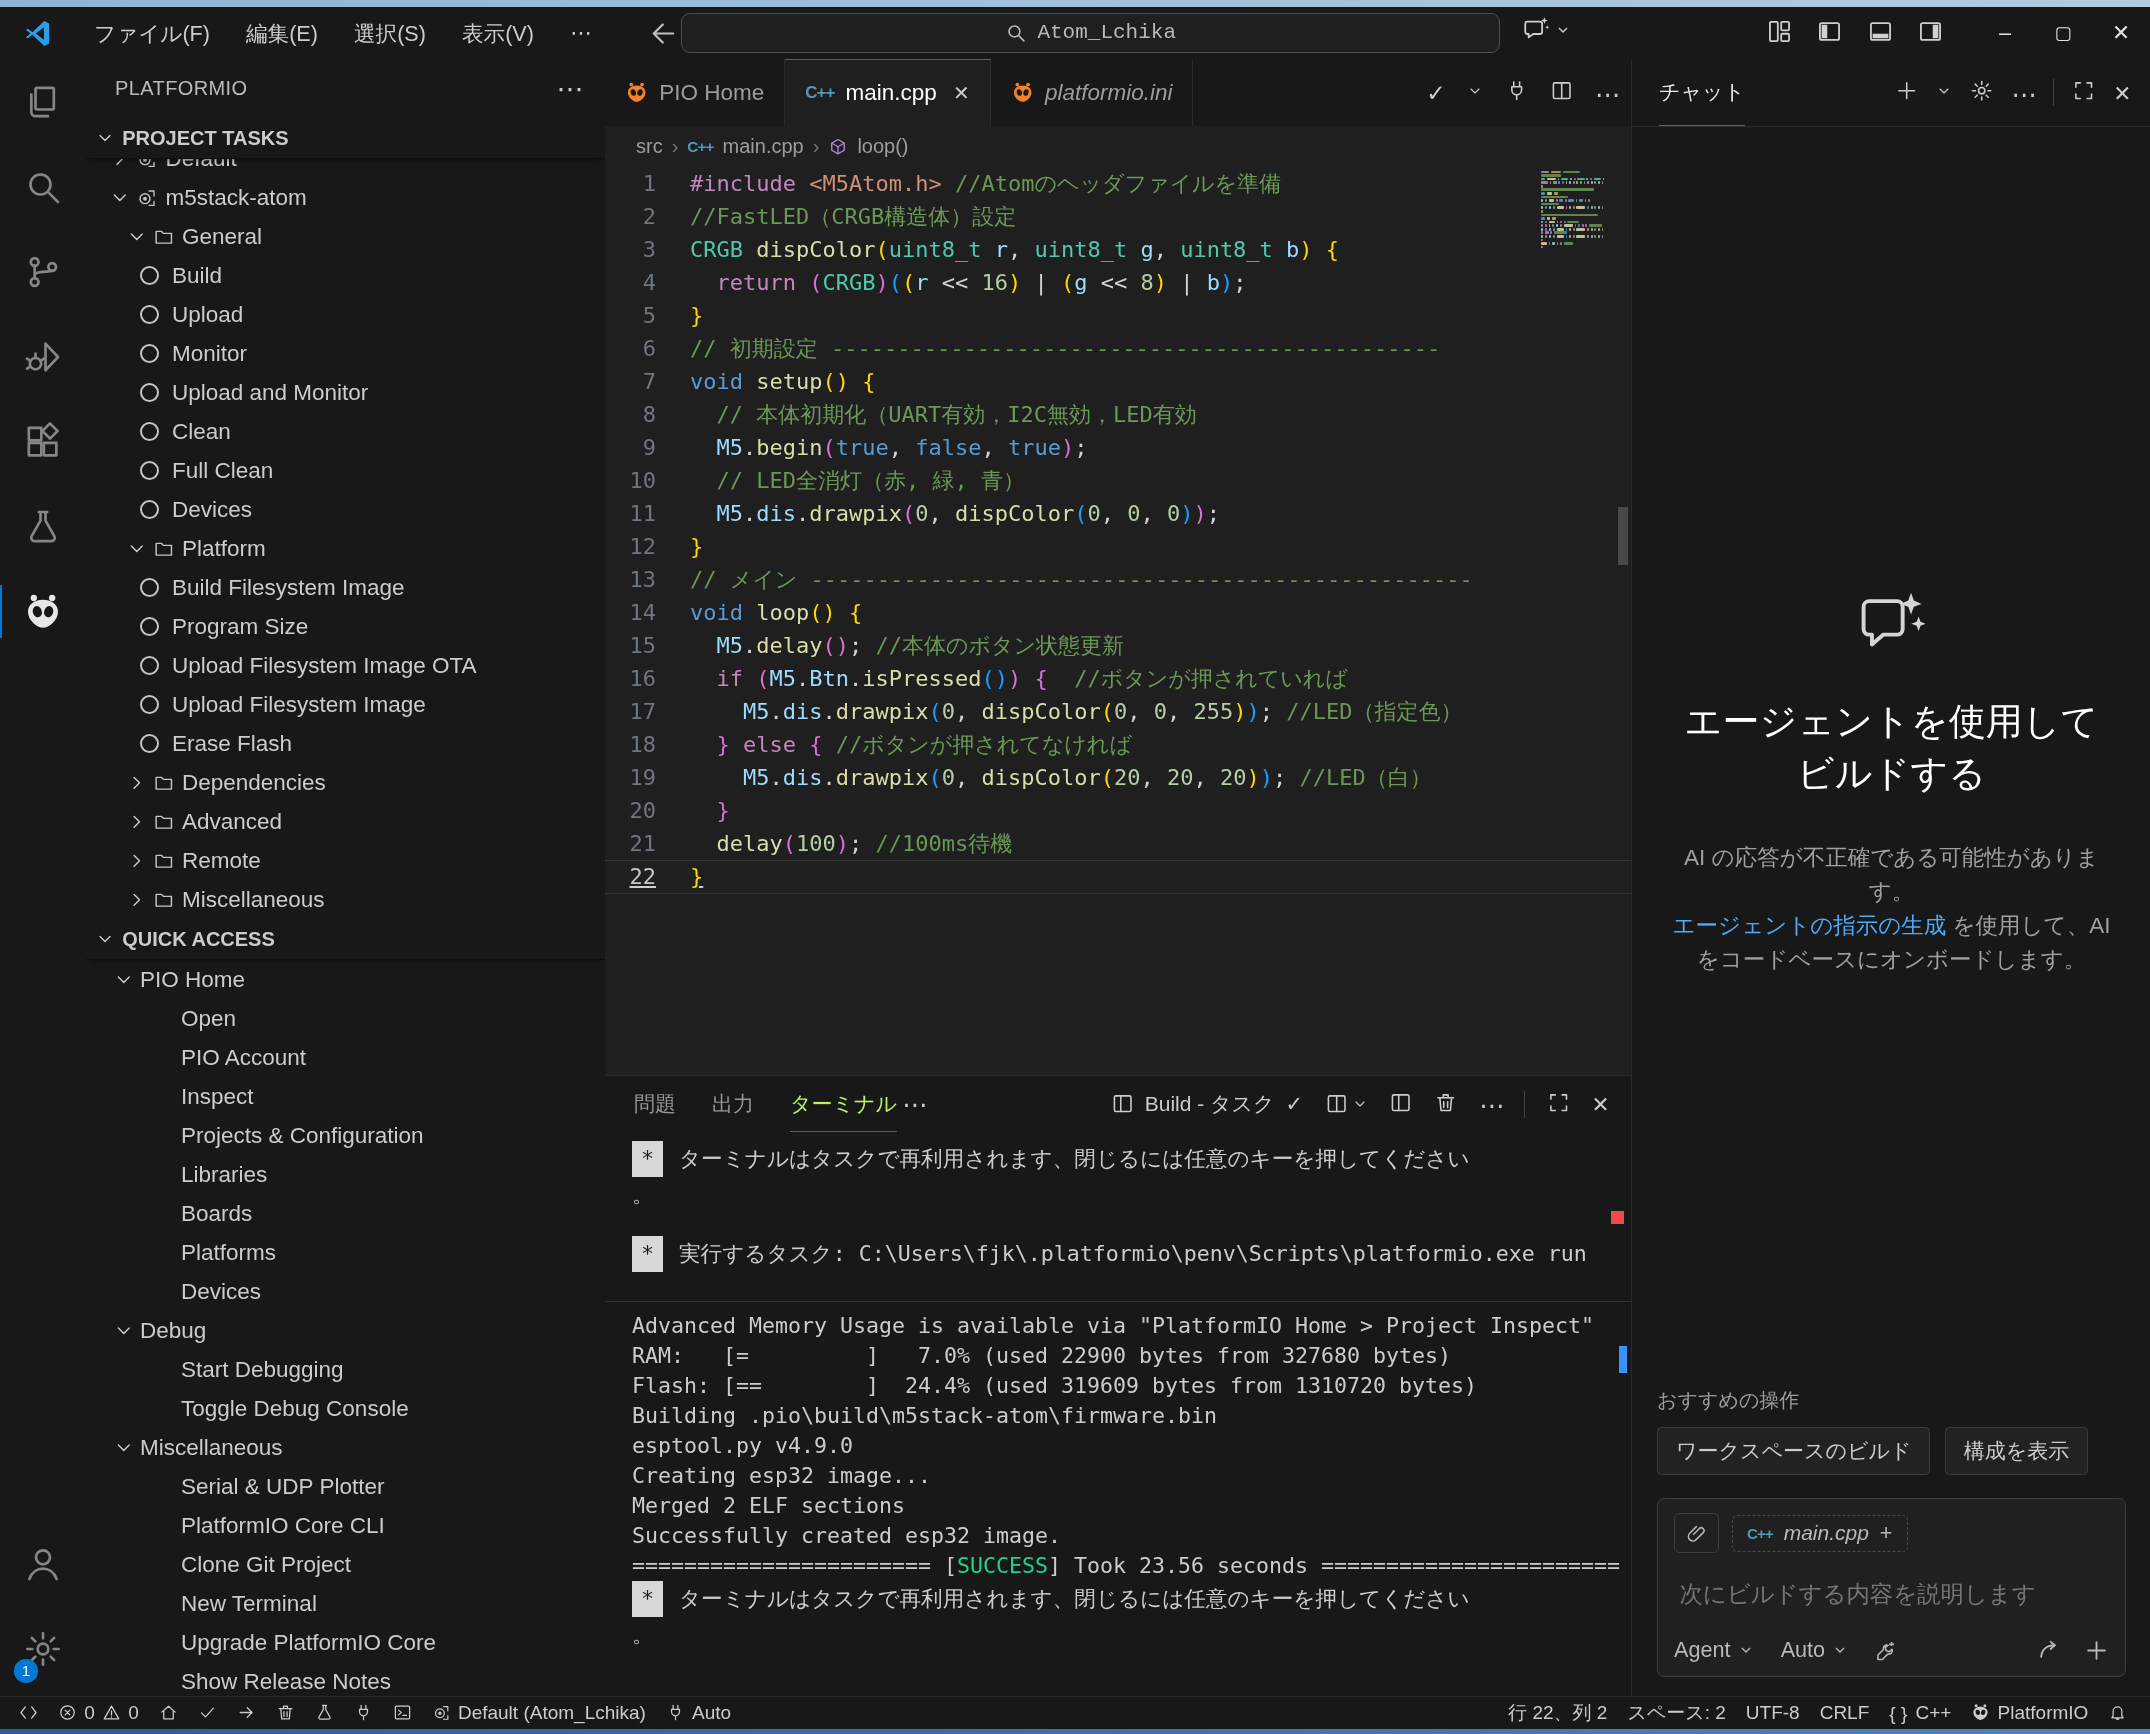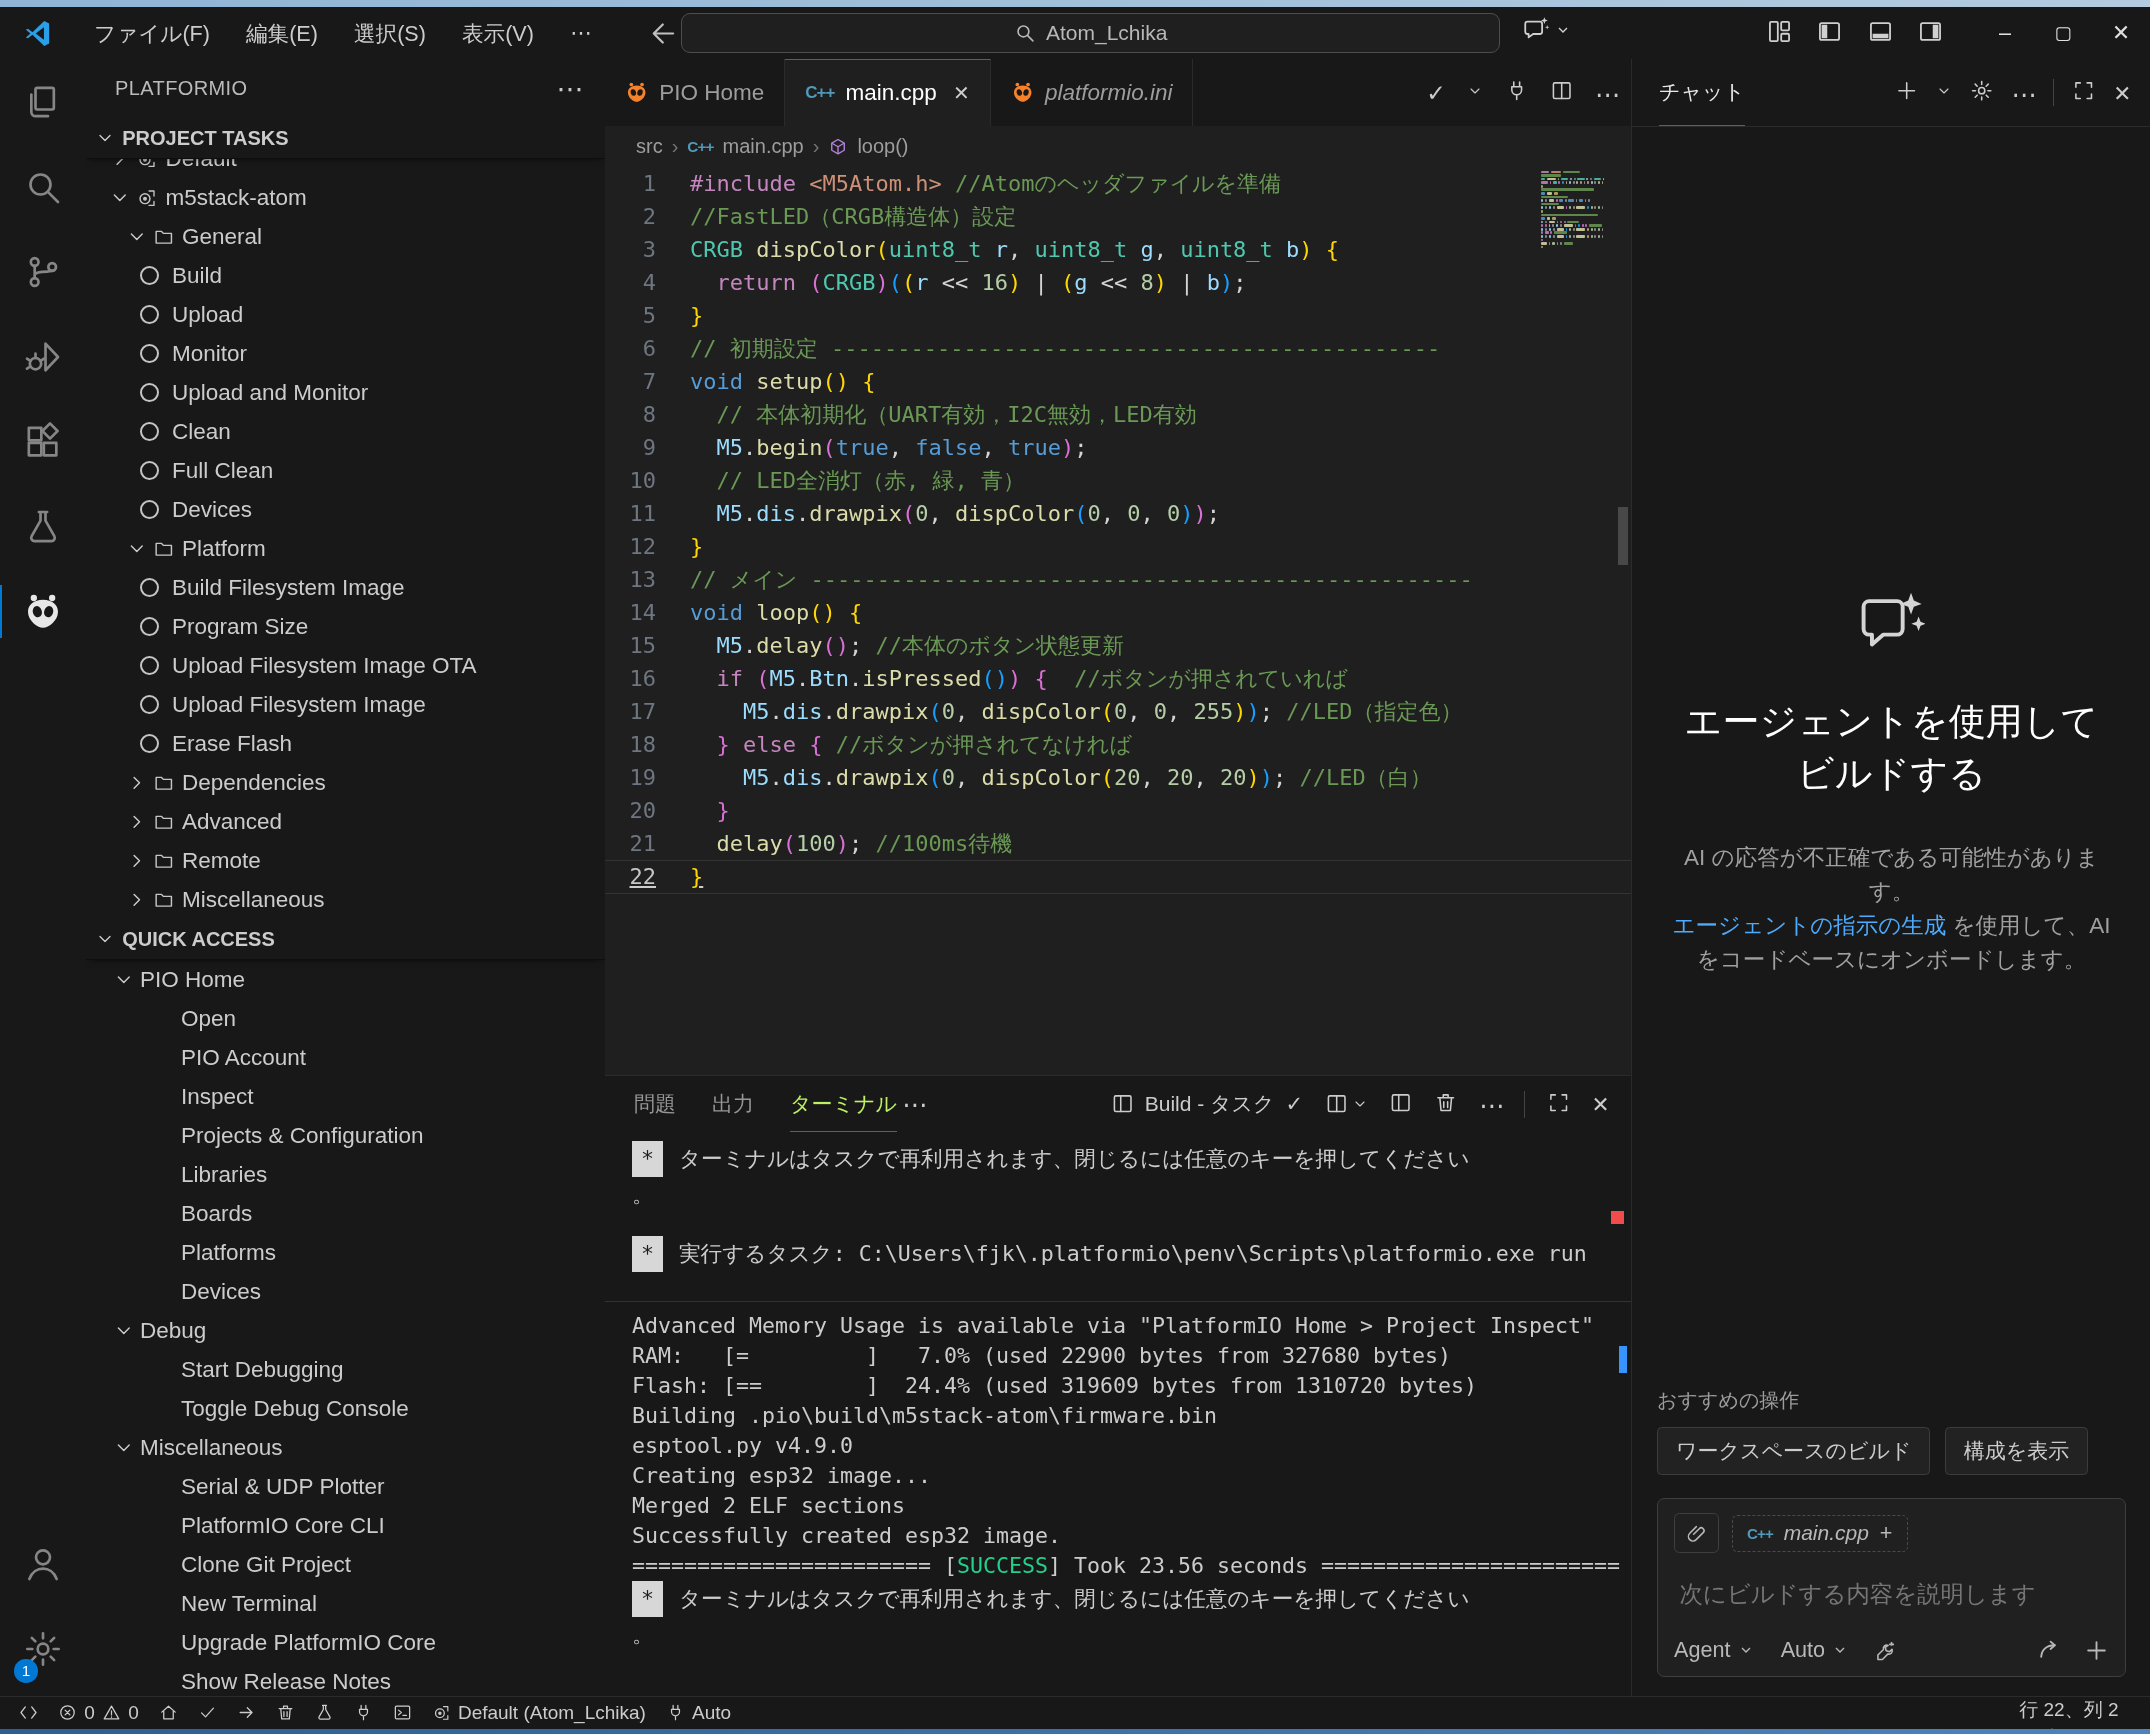--- a/index.html
+++ b/index.html
@@ -8,21 +8,21 @@
   .wall-top{position:absolute;left:0;top:0;width:100%;height:7.2px;background:linear-gradient(90deg,#8fb4d4,#b3cbdf);}
   .wall-bottom{position:absolute;left:0;bottom:0;width:100%;height:5.4px;background:linear-gradient(90deg,#2d5e95,#4d83bd);}
 
   
   .titlebar{position:absolute;left:0;top:7.2px;width:100%;height:52px;background:#181818;display:flex;align-items:center;}
   .tb-logo{width:31px;height:31px;margin:0 23.4px 0 21.6px;flex:none;}
   .menu-item{padding:0 18px;height:36px;display:flex;align-items:center;font-size:21.6px;color:#cccccc;border-radius:7.2px;cursor:default;}
   .tb-nav{display:flex;gap:12.6px;margin-left:36px;color:#c0c0c0;}
   .tb-nav .icon{width:31px;height:31px;}
   .tb-search{position:absolute;left:681px;top:5.4px;width:817px;height:38px;background:#1f1f1f;border:0.9px solid #4d4d4d;
-             border-radius:9px;display:flex;align-items:center;justify-content:center;gap:10.8px;color:#b8b8b8;font-size:21px;}
+             border-radius:9px;display:flex;align-items:center;justify-content:center;gap:10.8px;color:#b8b8b8;font-size:21px;font-family:Liberation Mono, monospace;}
   .tb-search .icon{width:21.6px;height:21.6px;}
   .tb-copilot{position:absolute;left:1523px;top:9px;display:flex;align-items:center;gap:5.4px;color:#cfcfcf;}
   .tb-copilot .icon{width:27px;height:27px;}
   .tb-right{position:absolute;right:0;top:0;height:52px;display:flex;align-items:center;}
   .tb-layouts{display:flex;gap:23.4px;margin-right:32px;color:#d0d0d0;}
   .tb-layouts .icon{width:27px;height:27px;}
   .win-btn{width:58px;height:52px;display:flex;align-items:center;justify-content:center;font-size:21.6px;color:#e0e0e0;}
 
   
   .main{position:absolute;left:0;top:59px;width:100%;bottom:37px;}
@@ -135,21 +135,21 @@
   .cc-row3 .icon{width:23.4px;height:23.4px;}
   .cc-right{margin-left:auto;display:flex;align-items:center;gap:23.4px;}
   .cc-right .icon{width:25px;height:25px;}
   .chev-sm{width:16px !important;height:16px !important;}
   .cpp-badge{color:#519aba;font-weight:bold;font-size:.72em;letter-spacing:-0.9px;font-style:normal;}
 
   
   .statusbar{position:absolute;left:0;bottom:5.4px;width:100%;height:31.5px;background:#181818;border-top:0.9px solid #2b2b2b;
              display:flex;align-items:center;font-size:19px;color:#cccccc;}
   .st-left{display:flex;align-items:center;padding-left:9px;height:100%;}
-  .st-right{margin-left:auto;display:flex;align-items:center;padding-right:12.6px;height:100%;flex-direction:column;}
+  .st-right{margin-left:auto;display:flex;align-items:center;padding-right:12.6px;height:100%;}
   .st-item{display:flex;align-items:center;gap:7.2px;padding:0 10px;height:100%;}
   .st-item .icon{width:19px;height:19px;}
   .icon{display:inline-flex;}
   .icon svg{width:100%;height:100%;}
 </style>
 </head>
 <body>
 
 <div class="screen">
   <div class="wall-top"></div>

